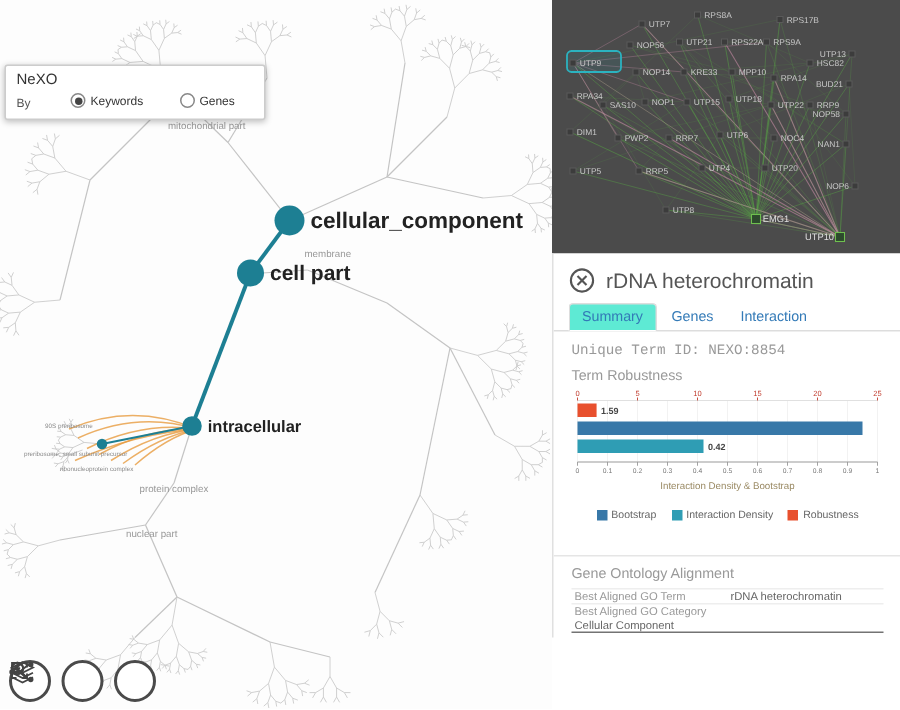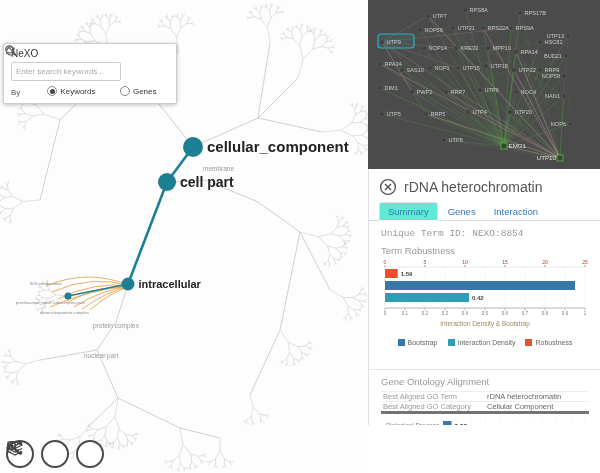--- a/index.html
+++ b/index.html
@@ -44,21 +44,21 @@
   .dp-tab.active{border:1px solid #ddd;border-bottom:1px solid #fff;border-radius:3px 3px 0 0;margin-bottom:-1px;background:#5eead4;}
   .dp-termid{font-size:9.5px;color:#999;padding:7px 12px 2px;font-family:Liberation Mono, monospace;}
   .dp-sec{font-size:9.5px;color:#999;padding:4px 12px 2px;}
   .dp-sec.bordered{border-top:1px solid #e5e5e5;margin-top:20px;padding-top:6px;}
   .chart-wrap{padding:0 10px;}
   .legend-row{display:flex;gap:10px;justify-content:center;align-items:center;font-size:7px;color:#666;padding:1px 0 3px;}
   .legend-item{display:flex;align-items:center;gap:3px;}
   .legend-swatch{width:7px;height:7px;display:inline-block;}
   .go-rows{margin:2px 12px 0;}
   .go-row{display:flex;border-top:1px solid #eee;padding:0 2px;font-size:7.5px;}
-  .go-row:last-child{border-bottom:3px solid #737373;}
+  .go-row:last-child{border-bottom:1px solid #737373;flex-direction:column;}
   .go-row .lbl{flex:1;color:#999;}
   .go-row .val{width:100px;color:#666;}
 </style>
 </head>
 <body>
 
 <div class="app">
 
   <div class="tree-panel">
     <svg id="tree-svg" width="368" height="473">
@@ -778,42 +778,20 @@
         <text x="180" y="186.9" font-size="14" fill="#222" text-anchor="start" font-weight="600">cell part</text>
         <circle cx="128" cy="284" r="6.5" fill="#1d7f93"></circle>
         <text x="138.5" y="287.85" font-size="11" fill="#222" text-anchor="start" font-weight="600">intracellular</text>
         <circle cx="68" cy="296" r="3.5" fill="#1d7f93"></circle>
       </svg>
 
     <div class="search-panel">
       <div class="sp-title-row">
         <span class="sp-title">NeXO</span>
       </div>
-      <div class="sp-input-row">
-        <input class="sp-input" placeholder="Enter search keywords..." style="">
-        <span class="icon-btn">
-          <svg width="13" height="13" viewBox="0 0 13 13">
-              <circle cx="5.4" cy="5.4" r="3.6" fill="none" stroke="#555" stroke-width="1.2"></circle>
-              <line x1="8.2" y1="8.2" x2="11.6" y2="11.6" stroke="#555" stroke-width="1.3"></line>
-            </svg>
-        </span>
-        <span class="icon-btn">
-          <svg width="13" height="13" viewBox="0 0 14 14">
-              <path d="M3.4,7 A3.7,3.7 0 0 1 10.6,5.6" fill="none" stroke="#555" stroke-width="1.1"></path>
-              <polygon points="11.6,3.6 11.2,6.6 8.8,5.2" fill="#555"></polygon>
-              <path d="M10.8,8 A3.7,3.7 0 0 1 3.6,9.4" fill="none" stroke="#555" stroke-width="1.1"></path>
-              <polygon points="2.4,11.2 2.8,8.2 5.2,9.6" fill="#555"></polygon>
-            </svg>
-        </span>
-        <span class="icon-btn">
-          <svg width="10" height="10" viewBox="0 0 10 10">
-              <polyline points="2,6.5 5,3.5 8,6.5" fill="none" stroke="#777" stroke-width="1.2"></polyline>
-            </svg>
-        </span>
-      </div>
       <div class="sp-by-row">
         <span>By</span>
         <span id="search-radios"><span class="radio-opt">
               <span class="radio sel"></span>
               <span>Keywords</span>
             </span>&nbsp;&nbsp;<span class="radio-opt">
               <span class="radio"></span>
               <span>Genes</span>
             </span>&nbsp;&nbsp;</span>
       </div>

